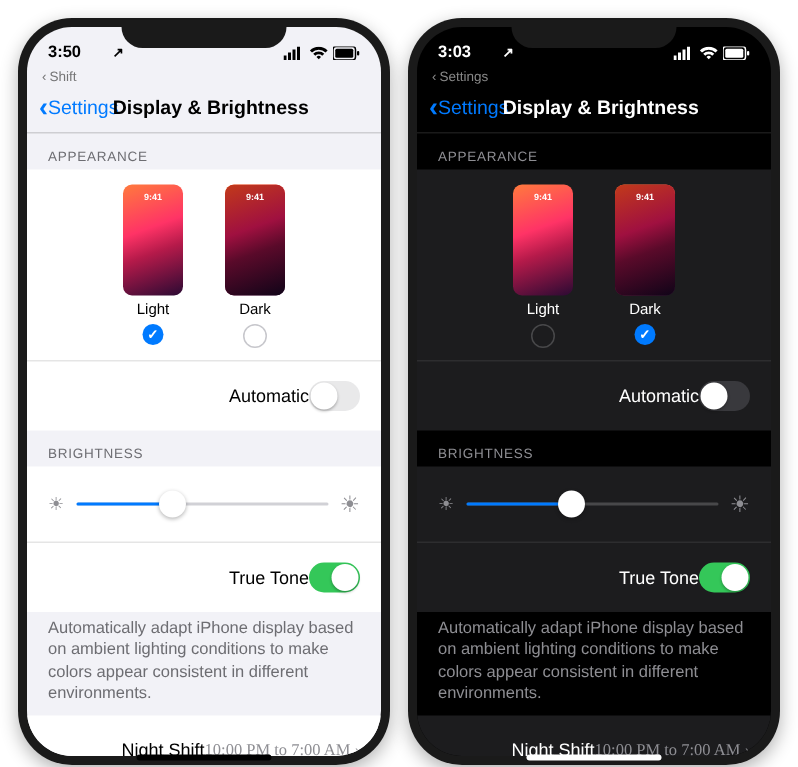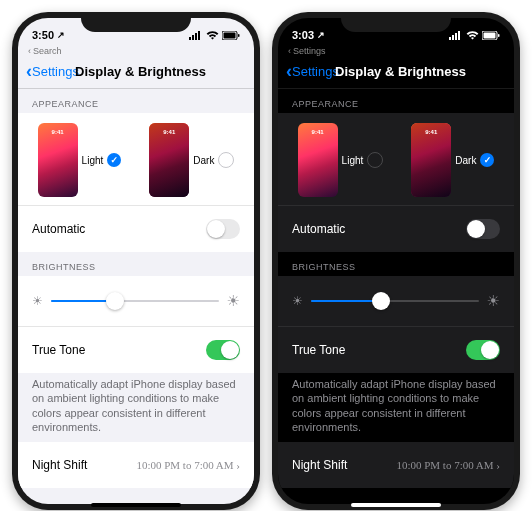--- a/index.html
+++ b/index.html
@@ -59,21 +59,21 @@
   
   .status {
     display: flex;
     justify-content: space-between;
     align-items: center;
     padding: 6px 14px 0;
     height: 22px;
     font-size: 11px;
     font-weight: 600;
   }
-  .status .left { display:flex; align-items:center; gap:3px; }
+  .status .left { display:flex; align-items:center; gap:21px; }
   .status .right { display:flex; align-items:center; gap:3px; }
 
   .breadcrumb {
     font-size: 9px;
     padding: 0 10px 2px;
     display:flex;
     align-items:center;
     gap:2px;
     opacity:.8;
   }
@@ -116,21 +116,21 @@
   }
   .light .group { background:#fff; }
   .dark  .group { background:#1c1c1e; }
 
   .previews {
     display:flex;
     justify-content:center;
     gap:28px;
     padding: 10px 0 8px;
   }
-  .preview { display:flex; flex-direction:row; align-items:center; gap:4px; }
+  .preview { display:flex; flex-direction:column; align-items:center; gap:4px; }
   .thumb {
     width: 40px;
     height: 74px;
     border-radius: 6px;
     background: linear-gradient(160deg,#ff7a3d 0%,#ff3366 40%,#b51a4a 60%,#2b0a33 100%);
     position:relative;
     overflow:hidden;
   }
   .thumb::after{
     content:"9:41";
@@ -156,21 +156,21 @@
   .radio.checked::after{
     content:"✓"; color:#fff; font-size:9px; font-weight:700;
     position:absolute; top:50%; left:50%; transform:translate(-50%,-52%);
   }
   .radio.unchecked { border:1px solid #c7c7cc; }
   .dark .radio.unchecked { border:1px solid #48484a; }
 
   .row {
     display:flex;
     align-items:center;
-    justify-content:space-between;
+    justify-content:flex-end;
     padding: 8px 14px;
     font-size: 12px;
     min-height: 30px;
   }
   .light .row { border-top:0.5px solid rgba(0,0,0,.1); }
   .dark  .row { border-top:0.5px solid rgba(255,255,255,.08); }
   .row.first { border-top:none; }
 
   .switch {
     width:34px; height:20px; border-radius:10px; position:relative;
@@ -257,21 +257,21 @@
               <rect x="0" y="0" width="15" height="9" rx="2" fill="none" stroke="currentColor" stroke-width="1"></rect>
               <rect x="1.5" y="1.5" width="12" height="6" rx="1" fill="currentColor"></rect>
               <rect x="16" y="3" width="1.5" height="3" rx="0.7" fill="currentColor"></rect>
             </svg>
           </span>
       </div>
     </div>
 
     <div class="breadcrumb">
       <span>‹</span>
-      <span>Search</span>
+      <span>Shift</span>
     </div>
 
     <div class="navbar">
       <div class="back">
         <span style="font-size:18px;font-weight:600;line-height:1;">‹</span>
         <span>Settings</span>
       </div>
       <div class="title">Display &amp; Brightness</div>
     </div>
 

